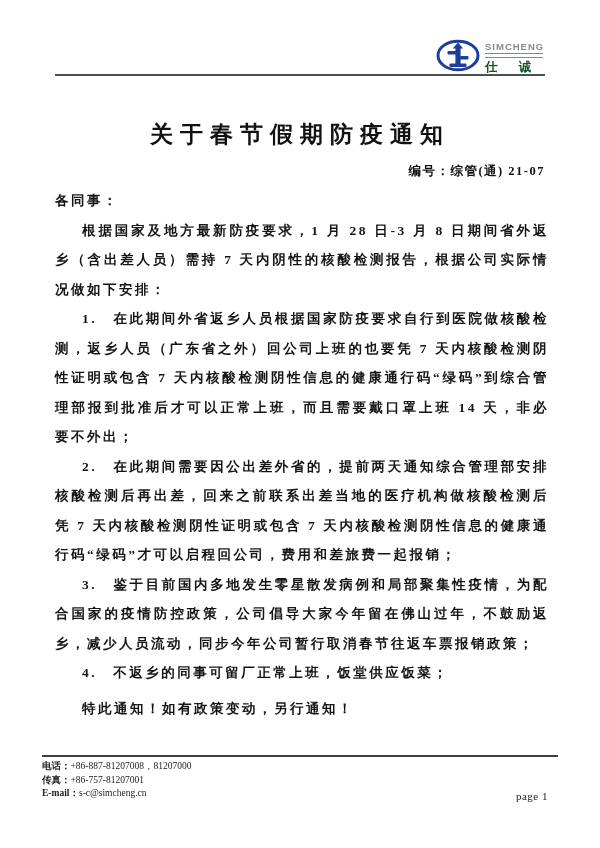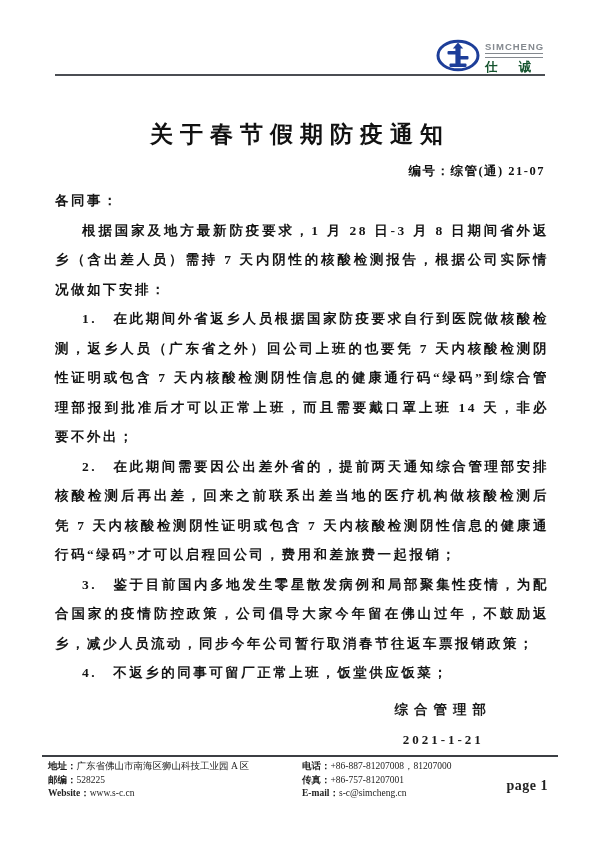--- a/index.html
+++ b/index.html
@@ -45,22 +45,22 @@
     position:absolute;top:755px;left:42px;right:42px;
     border-top:2px solid #3c3f44;padding-top:3px;
     font-size:9.5px;line-height:13.5px;color:#222;
   }
   .footer-cols{display:flex;}
   .f-col-left{width:254px;padding-left:6px;}
   .f-col-right{flex:1;}
   .f-row{white-space:nowrap;}
   .f-label{font-weight:bold;}
   .page-number{
-    position:absolute;right:10px;top:22px;
-    font-size:14px;font-weight:bold;letter-spacing:0.5px;
+    position:absolute;right:10px;top:33px;
+    font-size:11px;font-weight:normal;letter-spacing:0.5px;
   }
 </style>
 </head>
 <body>
 
 <div class="page">
 
   <div class="logo">
     <svg width="44" height="33" viewBox="0 0 44 33">
       <ellipse cx="22" cy="16.5" rx="20" ry="14.3" fill="none" stroke="#1d3e99" stroke-width="3"></ellipse>
@@ -81,34 +81,26 @@
   <div class="title">关于春节假期防疫通知</div>
   <div class="doc-no">编号：综管(通) 21-07</div>
 
   <div class="body">
     <p>各同事：</p>
     <p class="indent">根据国家及地方最新防疫要求，1 月 28 日-3 月 8 日期间省外返乡（含出差人员）需持 7 天内阴性的核酸检测报告，根据公司实际情况做如下安排：</p>
     <p class="indent">1.　在此期间外省返乡人员根据国家防疫要求自行到医院做核酸检测，返乡人员（广东省之外）回公司上班的也要凭 7 天内核酸检测阴性证明或包含 7 天内核酸检测阴性信息的健康通行码“绿码”到综合管理部报到批准后才可以正常上班，而且需要戴口罩上班 14 天，非必要不外出；</p>
     <p class="indent">2.　在此期间需要因公出差外省的，提前两天通知综合管理部安排核酸检测后再出差，回来之前联系出差当地的医疗机构做核酸检测后凭 7 天内核酸检测阴性证明或包含 7 天内核酸检测阴性信息的健康通行码“绿码”才可以启程回公司，费用和差旅费一起报销；</p>
     <p class="indent">3.　鉴于目前国内多地发生零星散发病例和局部聚集性疫情，为配合国家的疫情防控政策，公司倡导大家今年留在佛山过年，不鼓励返乡，减少人员流动，同步今年公司暂行取消春节往返车票报销政策；</p>
     <p class="indent">4.　不返乡的同事可留厂正常上班，饭堂供应饭菜；</p>
+    <p class="closing">特此通知！如有政策变动，另行通知！</p>
   </div>
 
-  <div class="signature">
-    <div class="sig-dept">综合管理部</div>
-    <div class="sig-date">2021-1-21</div>
-  </div>
 
   <div class="footer">
     <div class="footer-cols">
-      <div class="f-col-left">
-        <div class="f-row"><span class="f-label">地址：</span><span>广东省佛山市南海区狮山科技工业园 A 区</span></div>
-        <div class="f-row"><span class="f-label">邮编：</span><span>528225</span></div>
-        <div class="f-row"><span class="f-label">Website：</span><span>www.s-c.cn</span></div>
-      </div>
       <div class="f-col-right">
         <div class="f-row"><span class="f-label">电话：</span><span>+86-887-81207008，81207000</span></div>
         <div class="f-row"><span class="f-label">传真：</span><span>+86-757-81207001</span></div>
         <div class="f-row"><span class="f-label">E-mail：</span><span>s-c@simcheng.cn</span></div>
       </div>
     </div>
     <div class="page-number">page 1</div>
   </div>
 
 </div>

